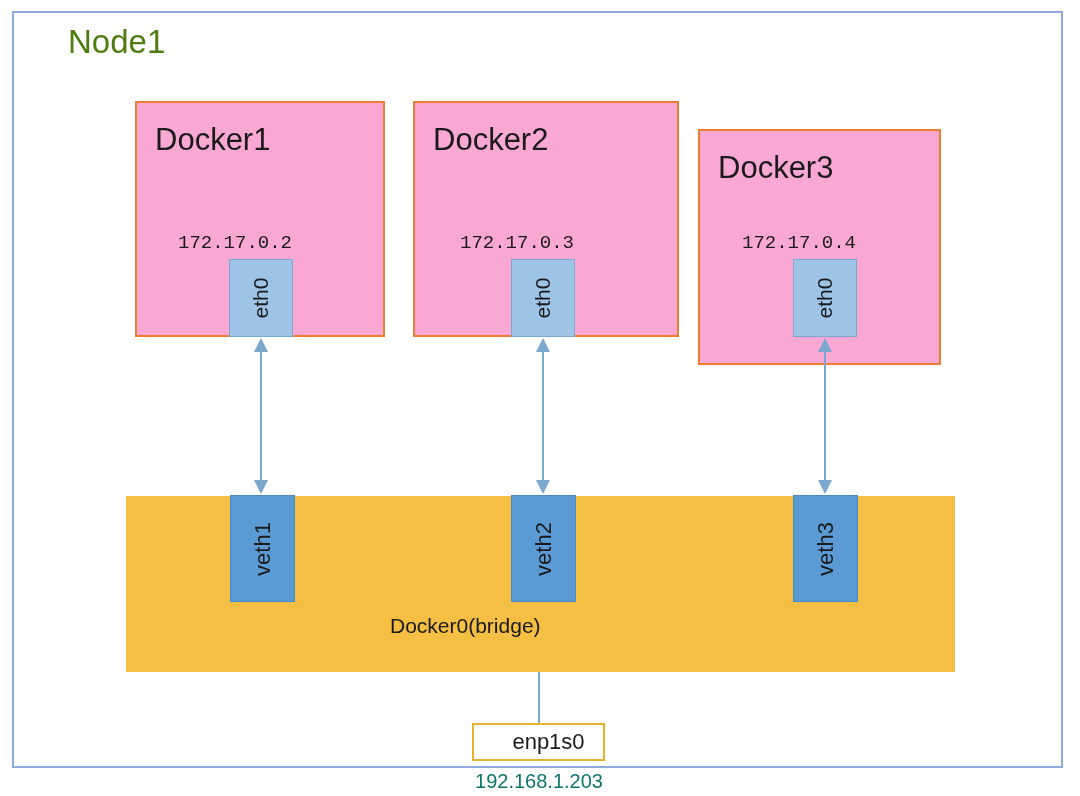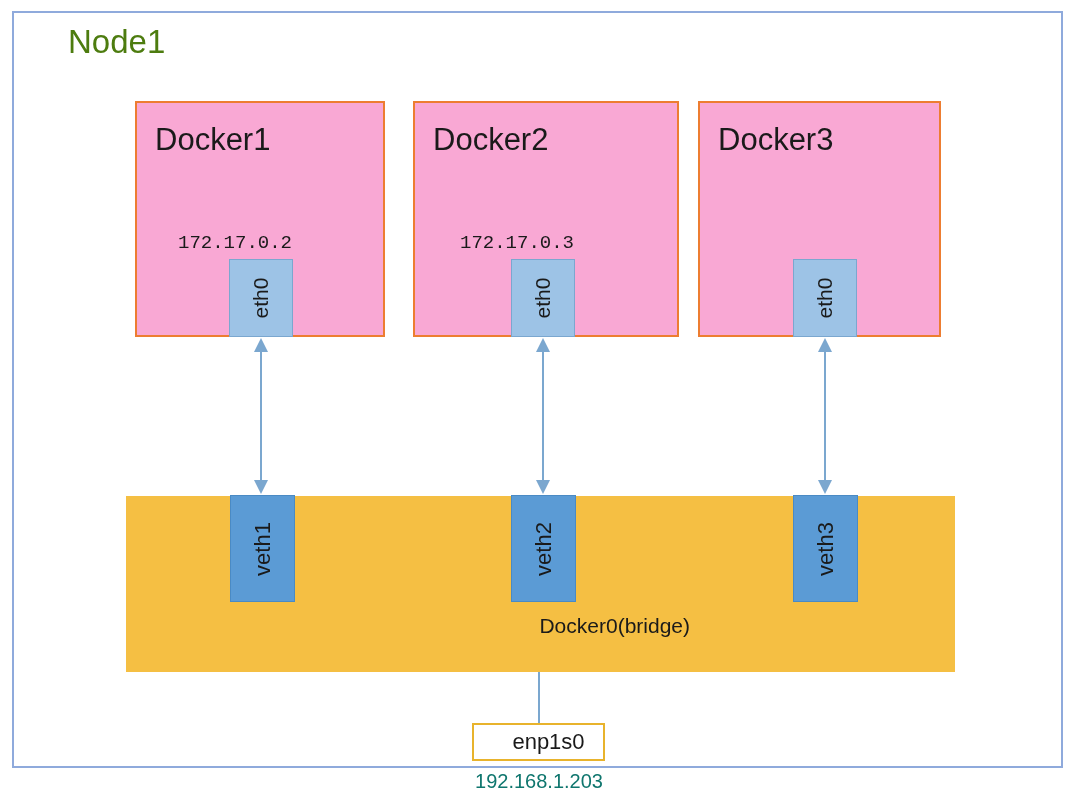--- a/index.html
+++ b/index.html
@@ -49,21 +49,21 @@
   .docker-box {
     position: absolute;
     top: 101px;
     height: 236px;
     border: 2px solid #ED7D31;
     background: #f9a8d4;
     box-sizing: border-box;
   }
   .docker-box.d1 { left: 135px; width: 250px; }
   .docker-box.d2 { left: 413px; width: 266px; }
-  .docker-box.d3 { left: 698px; width: 243px; }
+  .docker-box.d3 { left: 698px; width: 243px; margin-top: 28px; }
 
   .docker-title {
     position: absolute;
     top: 18px;
     left: 18px;
     font-size: 31px;
     line-height: 38px;
     color: #1a1a1a;
     white-space: nowrap;
   }
@@ -133,21 +133,21 @@
     width: 829px;
     height: 176px;
     background: #F5BF43;
   }
 
   .bridge-labels {
     position: absolute;
     left: 390px;
     top: 612px;
     width: 300px;
-    text-align: right;
+    text-align: left;
   }
   .bridge-labels div {
     font-size: 21px;
     line-height: 27px;
     color: #1a1a1a;
     white-space: nowrap;
   }
 
   
   .connector {
@@ -218,20 +218,21 @@
   </div>
   <div class="docker-box d2">
     <div class="docker-title">Docker2</div>
   </div>
   <div class="docker-box d3">
     <div class="docker-title">Docker3</div>
   </div>
 
   <div class="ip-label i1">172.17.0.2</div>
   <div class="ip-label i2">172.17.0.3</div>
+  <div class="ip-label i3">172.17.0.4</div>
 
   <div class="eth-box e1">
     <span class="vlabel">eth0</span>
   </div>
   <div class="eth-box e2">
     <span class="vlabel">eth0</span>
   </div>
   <div class="eth-box e3">
     <span class="vlabel">eth0</span>
   </div>

